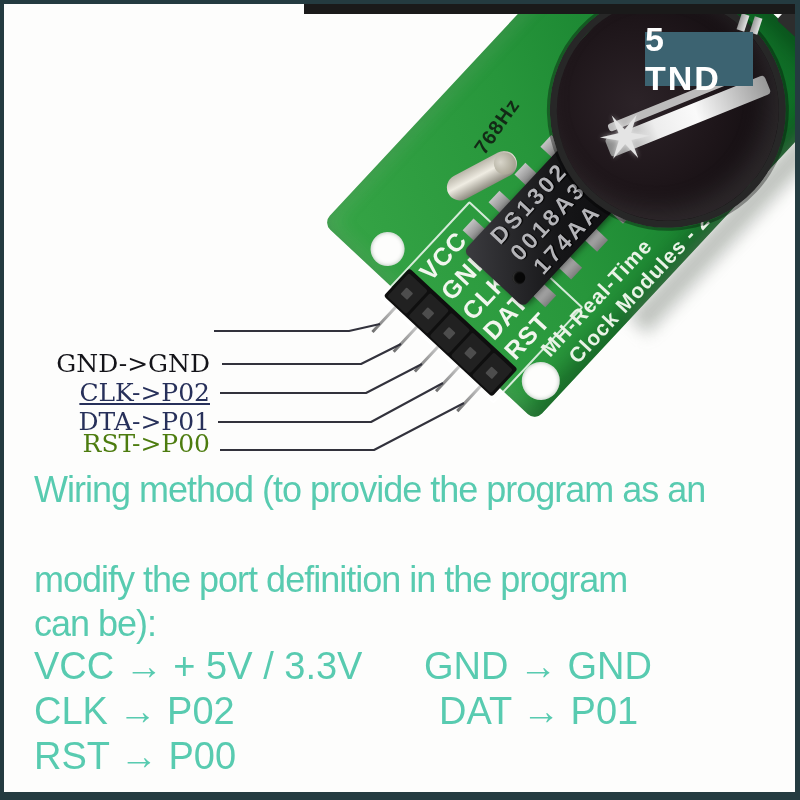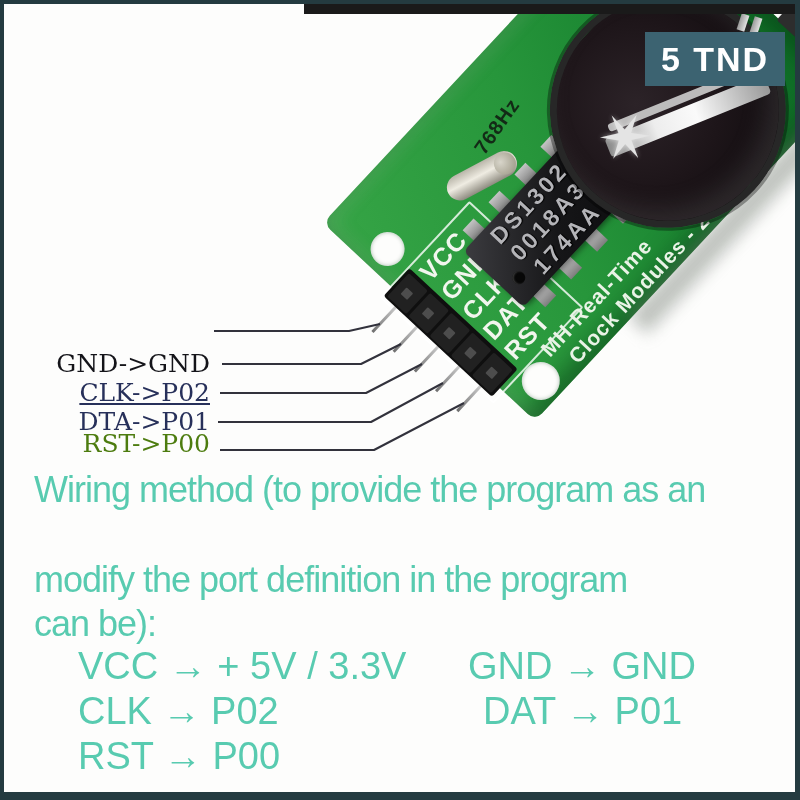--- a/index.html
+++ b/index.html
@@ -47,33 +47,33 @@
            border:7px solid #272727;box-sizing:border-box;z-index:7;
            box-shadow:0 0 0 3px rgba(0,0,0,.35),inset 0 -16px 24px rgba(170,170,170,.17);}
   .clip{position:absolute;left:34px;top:120px;width:172px;height:20px;border-radius:4px;transform:rotate(25deg);
         background:linear-gradient(90deg,#8a8a8a,#ededed 30%,#fafafa 55%,#989898);z-index:8;}
   .clip2{position:absolute;left:50px;top:108px;width:150px;height:8px;border-radius:3px;transform:rotate(25deg);background:#cdcdcd;opacity:.9;z-index:8;}
   .star{position:absolute;left:34px;top:66px;font-size:66px;line-height:66px;color:#e4e4e4;transform:rotate(15deg);z-index:9;
         text-shadow:0 0 5px rgba(255,255,255,.55);}
   .silk-text{position:absolute;left:56px;top:238px;z-index:2;color:#e9f3e6;font-weight:bold;font-size:21px;line-height:25px;letter-spacing:1px;white-space:nowrap;}
   .silk-text .l2{margin-left:14px;}
   
-  .badge{position:absolute;left:641px;top:28px;width:140px;height:54px;background:#3c6371;color:#fff;
+  .badge{position:absolute;left:641px;top:28px;width:108px;height:54px;background:#3c6371;color:#fff;
          display:flex;align-items:center;justify-content:center;font-size:34px;font-weight:bold;letter-spacing:2px;z-index:20;}
   
   .ann-lines{position:absolute;left:0;top:0;width:800px;height:800px;z-index:9;pointer-events:none;}
   .annlabel{position:absolute;left:30px;width:176px;text-align:right;font-family:"DejaVu Serif","Liberation Serif",serif;
             font-size:25px;height:30px;line-height:30px;z-index:10;white-space:nowrap;}
   .al1{top:312px;color:#c23b3c;} .al2{top:345px;color:#141419;}
   .al3{top:374px;color:#27305a;text-decoration:underline;} .al4{top:403px;color:#27305a;} .al5{top:425px;color:#4d7c0f;}
   
   .wire{position:absolute;color:#58cbb0;white-space:nowrap;z-index:4;}
   .para{left:30px;font-size:36px;letter-spacing:-1px;}
   .w1{top:465px;} .w2{top:510px;} .w3{top:555px;} .w4{top:599px;}
-  .map{font-size:38px;margin-left:44px;}
+  .map{font-size:38px;}
   .m-l{left:30px;} 
   .r1{top:641px;} .r2{top:686px;} .r3{top:731px;}
   .m-r1{left:420px;} .m-r2{left:435px;}
 </style>
 </head>
 <body>
 
 <div id="stage">
 
   <div class="top-strip"></div>

